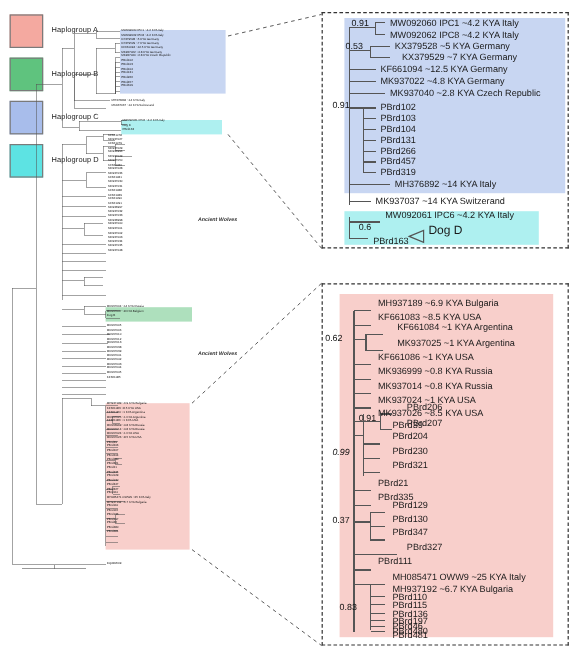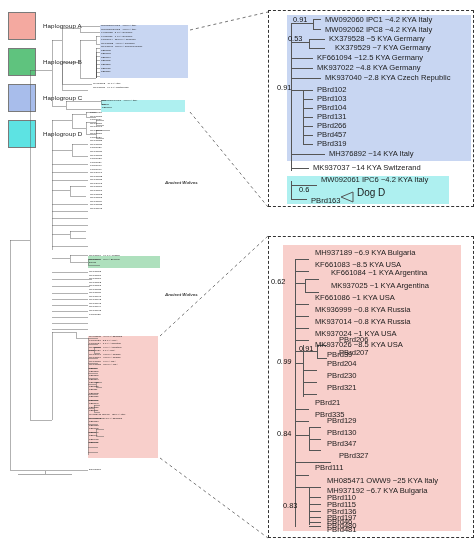--- a/index.html
+++ b/index.html
@@ -337,23 +337,23 @@
         <path d="M26 225 L62 225"></path>
         <path d="M26 238 L40 238"></path>
         <path d="M26 250 L40 250"></path>
         <path d="M40 250 L40 288"></path>
         <path d="M40 250 L52 250 M40 260 L52 260 M40 267 L52 267
                  M40 274 L52 274 M40 280 L52 280 M40 285 L52 285 M40 289 L52 289"></path>
       </g>
     </svg>
 
     <div class="sup" style="left:2px;top:40px;">0.62</div>
-    <div class="sup" style="left:8px;top:120px;font-style:italic;">0.99</div>
+    <div class="sup" style="left:8px;top:135px;font-style:italic;">0.99</div>
     <div class="sup" style="left:30px;top:107px;">0.91</div>
-    <div class="sup" style="left:8px;top:192px;">0.84</div>
+    <div class="sup" style="left:8px;top:192px;">0.37</div>
     <div class="sup" style="left:14px;top:264px;">0.83</div>
 
     <div id="insetAtaxa">
         <div class="tax" style="left: 46px; top: 11px;">MH937189 ~6.9 KYA Bulgaria</div>
         <div class="tax" style="left: 46px; top: 23px;">KF661083 ~8.5 KYA USA</div>
         <div class="tax" style="left: 62px; top: 31px;">KF661084 ~1 KYA Argentina</div>
         <div class="tax" style="left: 62px; top: 44px;">MK937025 ~1 KYA Argentina</div>
         <div class="tax" style="left: 46px; top: 56px;">KF661086 ~1 KYA USA</div>
         <div class="tax" style="left: 46px; top: 68px;">MK936999 ~0.8 KYA Russia</div>
         <div class="tax" style="left: 46px; top: 80px;">MK937014 ~0.8 KYA Russia</div>

